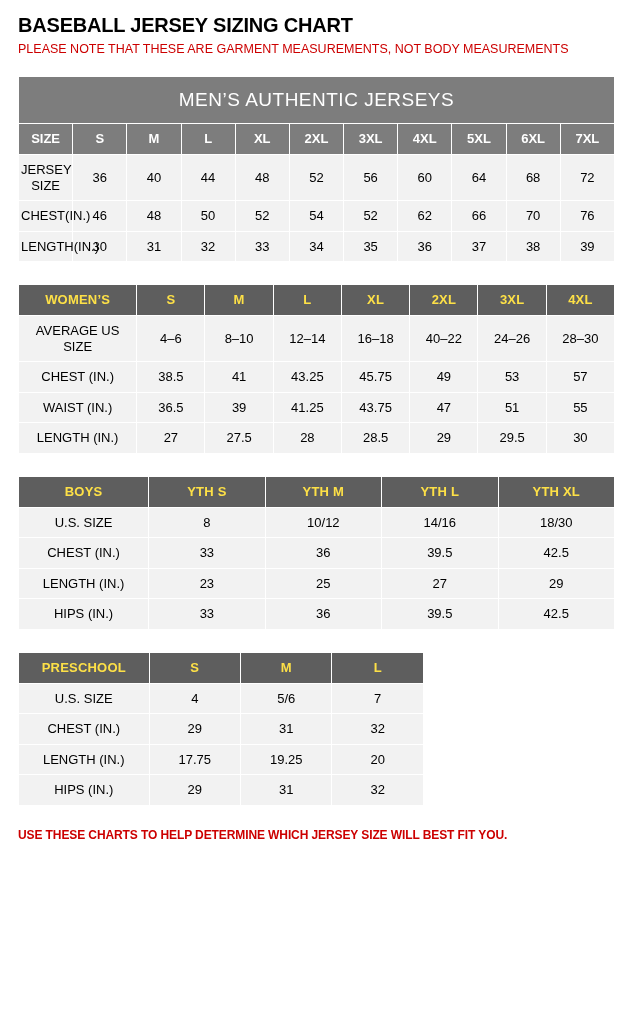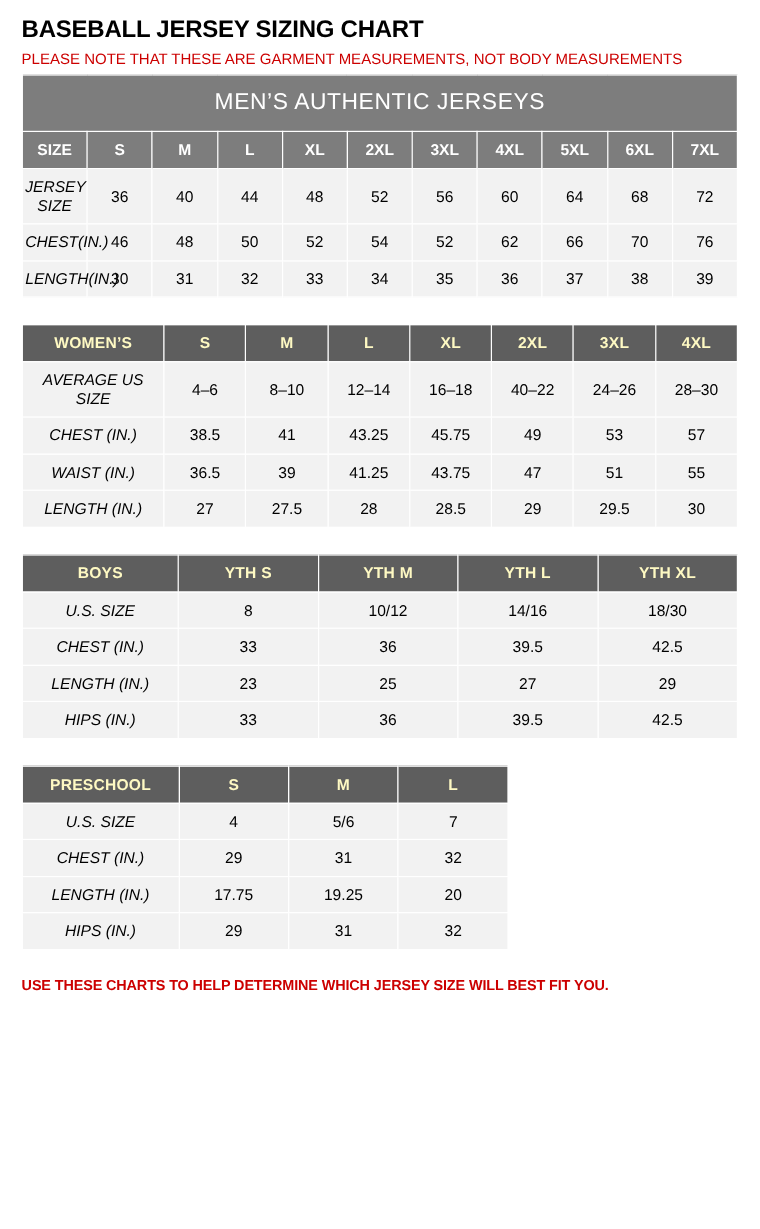--- a/index.html
+++ b/index.html
@@ -24,21 +24,21 @@
     font-weight: bold;
     letter-spacing: -0.2px;
     line-height: 1.1;
     margin: 0 0 6px 0;
     color: #000000;
   }
   .note {
     font-size: 12.5px;
     color: #cc0000;
     line-height: 1.25;
-    margin: 0 0 4px 0;
+    margin: 0 0 18px 0;
     max-width: 560px;
   }
   table.chart {
     border-collapse: collapse;
     width: 100%;
     margin-bottom: 22px;
     table-layout: fixed;
   }
   table.chart td, table.chart th {
     border: 1px solid #ffffff;
@@ -56,37 +56,36 @@
     background: #7d7d7d;
     color: #ffffff;
     font-size: 19px;
     font-weight: normal;
     letter-spacing: 0.5px;
     padding: 12px 2px;
   }
   
   table.chart td.hdr {
     background: #5e5e5e;
-    color: #fef9c3;
+    color: #fde047;
     font-weight: bold;
     font-size: 13px;
     letter-spacing: 0.2px;
   }
   table.chart td.hdr-mid {
     background: #7d7d7d;
     color: #ffffff;
     font-weight: bold;
     font-size: 13px;
   }
   
   table.chart td.rowlabel {
     background: #f2f2f2;
     font-weight: normal;
     font-size: 13px;
-    font-style: italic;
   }
   .footer-note {
     font-size: 12px;
     color: #cc0000;
     font-weight: bold;
     letter-spacing: -0.1px;
     margin: 2px 0 8px 0;
   }
   .two-line {
     line-height: 1.15;

